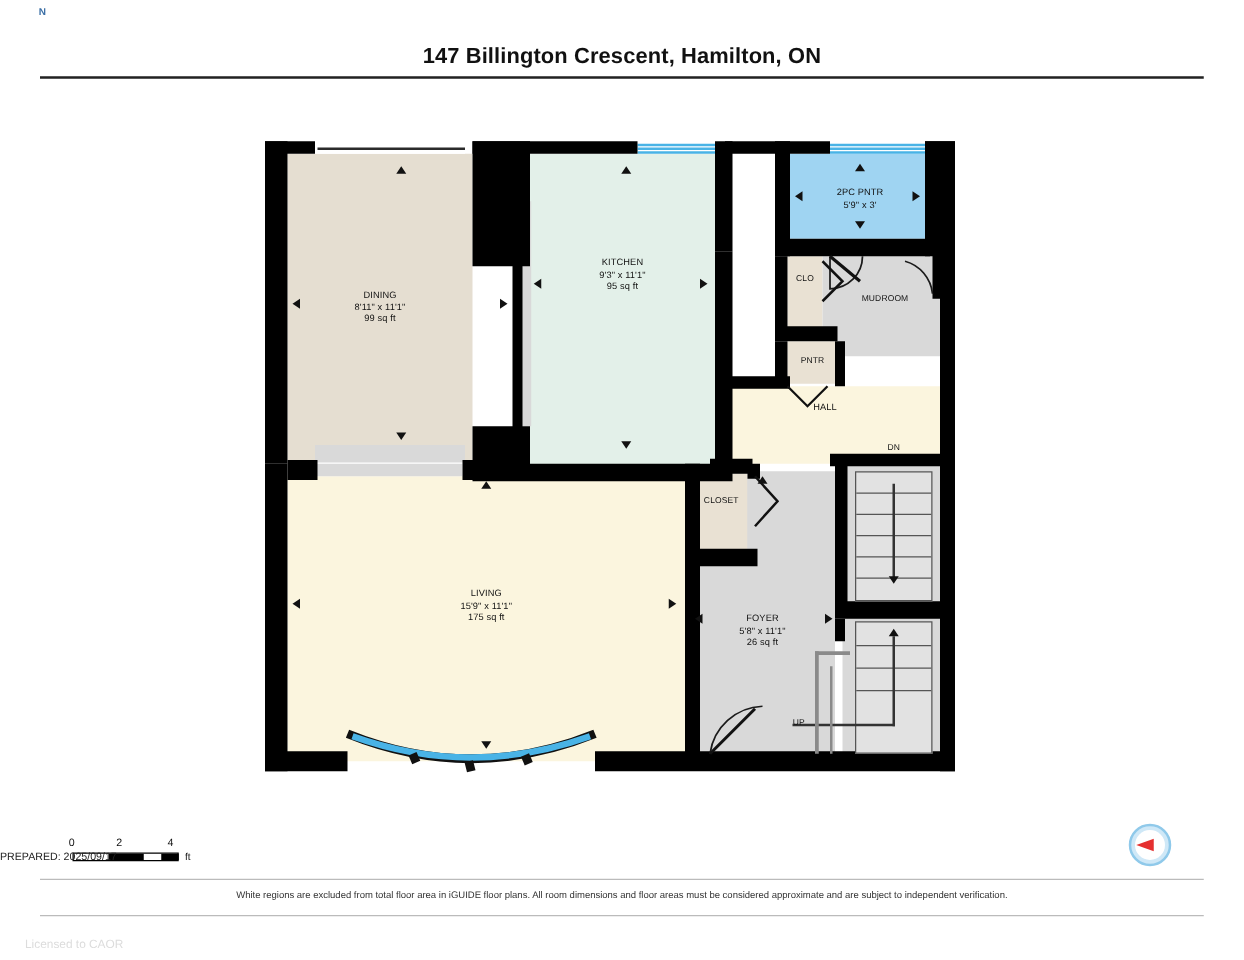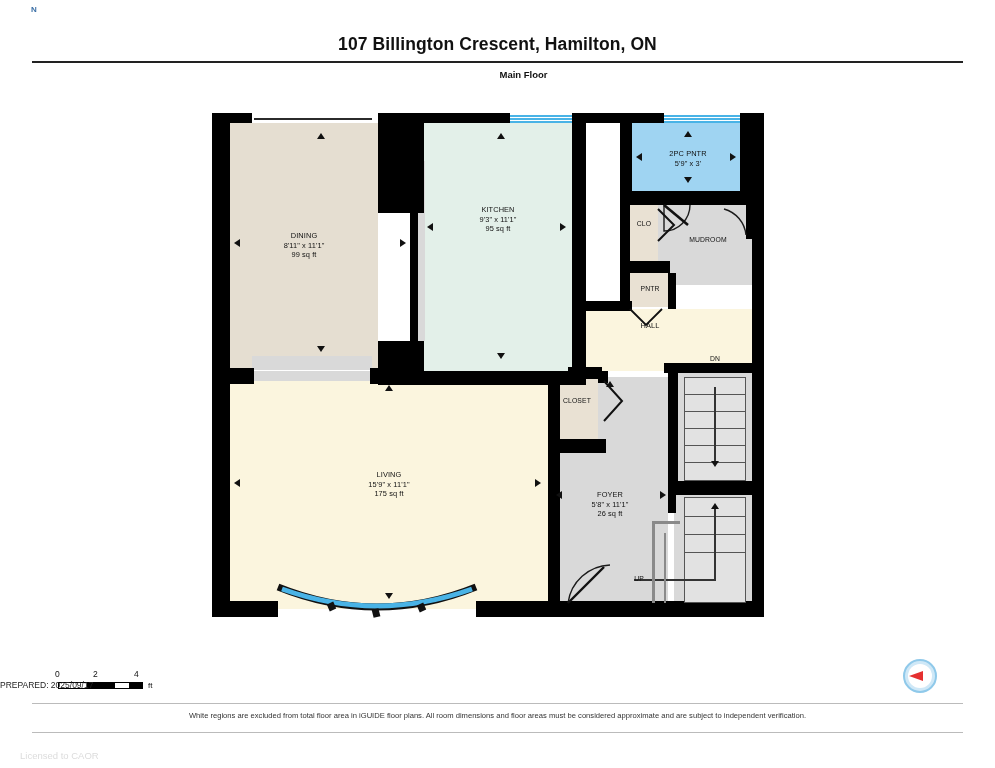--- a/index.html
+++ b/index.html
@@ -75,26 +75,25 @@
   #compass .inner{position:absolute;left:5px;top:5px;width:24px;height:24px;border-radius:50%;
                   background:#ffffff;}
   #compass .needle{position:absolute;left:6px;top:12px;width:0;height:0;
                    border-top:5px solid transparent;border-bottom:5px solid transparent;
                    border-right:14px solid #e53030;}
   #compass-n{position:absolute;left:31px;top:5px;font-size:8px;font-weight:bold;color:#3a6ea5;}
 </style>
 </head>
 <body>
 
-<div id="page-title">107 Billington Crescent, Hamilton, ON</div>
+<div id="page-title">147 Billington Crescent, Hamilton, ON</div>
 <div id="title-rule"></div>
 
 <div id="meta-block">
   <div id="meta-row">
-    <div id="meta-floor">Main Floor</div>
   </div>
 </div>
 
 <div id="plan">
 
   <div class="rm f-dining" style="left:18px;top:10px;width:148px;height:245px;"></div>
   <div class="rm f-white" style="left:40px;top:0px;width:120px;height:10px;"></div>
   <div class="rm f-grey" style="left:40px;top:243px;width:120px;height:14px;"></div>
 
   <div class="rm f-kitchen" style="left:212px;top:10px;width:148px;height:252px;"></div>
@@ -233,21 +232,21 @@
   </div>
 
   <div class="lbl" style="left:426px;top:36px;width:100px;">
     <b>2PC PNTR</b>
     <b>5'9" x 3'</b>
   </div>
 
   <div class="lbl tiny" style="left:418px;top:107px;width:28px;">CLO</div>
   <div class="lbl tiny" style="left:418px;top:172px;width:40px;">PNTR</div>
   <div class="lbl tiny" style="left:456px;top:123px;width:80px;">MUDROOM</div>
-  <div class="lbl" style="left:398px;top:208px;width:80px;">HALL</div>
+  <div class="lbl" style="left:408px;top:208px;width:80px;">HALL</div>
   <div class="lbl tiny" style="left:342px;top:284px;width:46px;">CLOSET</div>
 
   <div class="lbl" style="left:127px;top:357px;width:100px;">
     <b>LIVING</b>
     <b>15'9" x 11'1"</b>
     <b>175 sq ft</b>
   </div>
 
   <div class="lbl" style="left:348px;top:377px;width:100px;">
     <b>FOYER</b>

